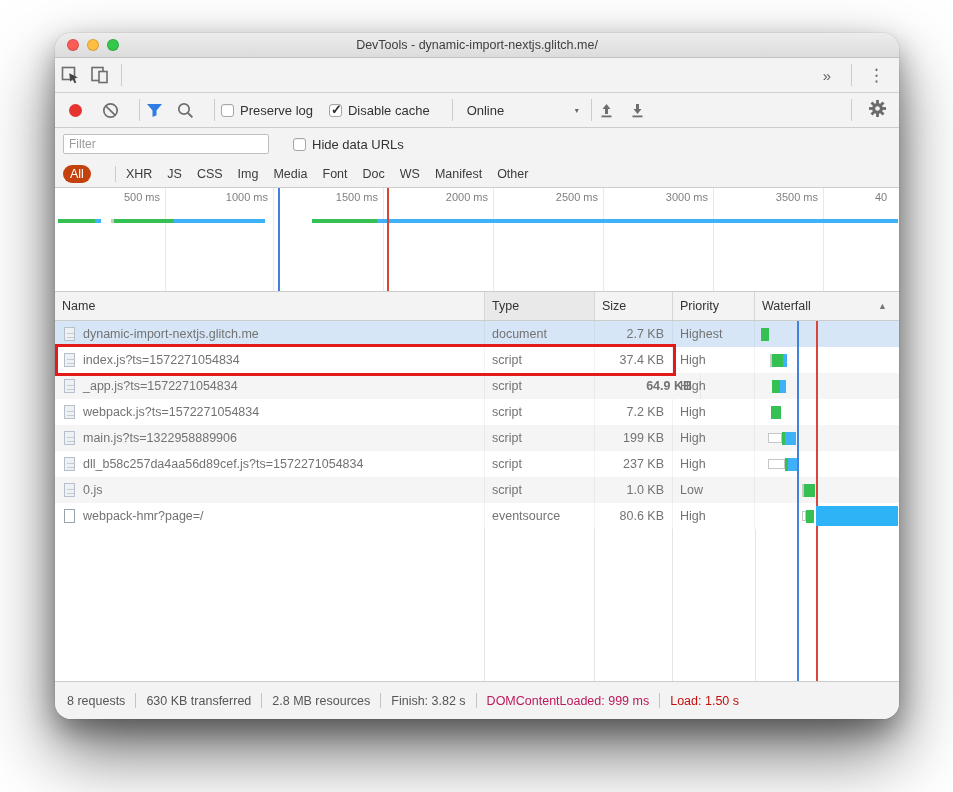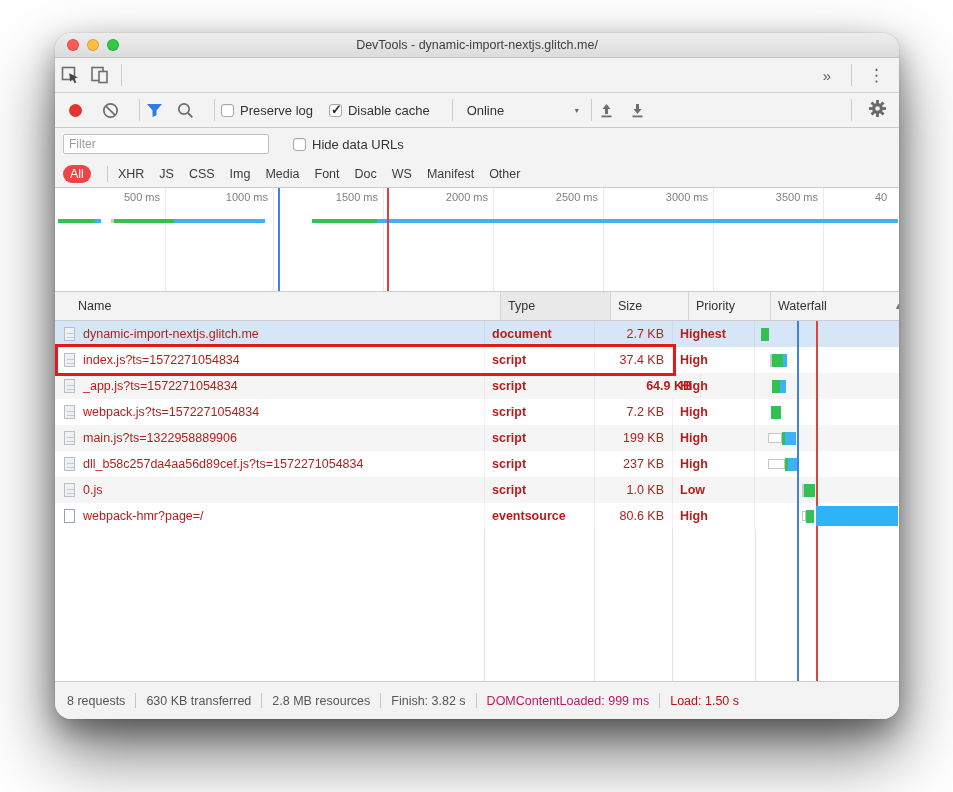--- a/index.html
+++ b/index.html
@@ -49,46 +49,46 @@
   
   .filter-row { position:absolute; left:0; top:95px; width:844px; height:32px; background:#f3f3f3;
                 display:flex; align-items:center; padding-left:8px; }
   .filter-input { width:206px; height:20px; border:1px solid #c0c0c0; border-radius:2px; background:#fff;
                   font-size:12px; padding:0 5px; color:#333; font-family:"Liberation Sans",sans-serif; outline:none; }
   .filter-input::placeholder { color:#9b9b9b; }
   .hide-data { margin-left:24px; }
   .pills-row { position:absolute; left:0; top:127px; width:844px; height:28px; background:#f3f3f3;
                border-bottom:1px solid #ccc; display:flex; align-items:center; padding-left:8px; font-size:12.5px; }
   .pill { color:#3c3c3c; margin-right:15px; }
-  .pill.active { background:#ef4444; color:#fff; padding:2px 7px; border-radius:9px; margin-right:8px; }
+  .pill.active { background:#c2410c; color:#fff; padding:2px 7px; border-radius:9px; margin-right:16px; }
   .pill-sep { width:1px; height:16px; background:#ccc; margin:0 10px 0 8px; }
 
   
   .overview { position:absolute; left:0; top:155px; width:844px; height:104px; background:#fff;
               border-bottom:1px solid #ccc; overflow:hidden; }
   .ov-grid { position:absolute; top:0; bottom:0; width:1px; background:#e9e9e9; }
   .ov-tick { position:absolute; top:3px; width:76px; text-align:right; font-size:11px; color:#7f7f7f; }
   .ov-seg { position:absolute; top:31px; height:4px; }
   .ov-line { position:absolute; top:0; bottom:0; width:2px; }
 
   
   .thead { position:absolute; left:0; top:259px; width:844px; height:29px; background:#f3f3f3;
            border-bottom:1px solid #ccc; }
   .th { position:absolute; top:0; height:28px; line-height:28px; font-size:12.5px; color:#333;
-        padding-left:7px; border-right:1px solid #d6d6d6;margin-left:16px; }
+        padding-left:7px; border-right:1px solid #d6d6d6; }
   .th.shaded { background:#e9e9e9; }
   .th.last { border-right:none; }
   .sort-glyph { position:absolute; right:12px; top:0; font-size:9px; color:#777; line-height:28px; }
 
   .rows { position:absolute; left:0; top:288px; width:844px; }
-  .row { position:relative; width:844px; height:26px; font-size:12.5px; color:#b91c1c; }
+  .row { position:relative; width:844px; height:26px; font-size:12.5px; color:#737373; }
   .cell { position:absolute; top:0; height:26px; line-height:26px; overflow:hidden; white-space:nowrap;
           border-right:1px solid rgba(0,0,0,0.05); }
   .cell.name { padding-left:28px; }
-  .cell.type, .cell.priority { padding-left:7px;font-weight:bold; }
+  .cell.type, .cell.priority { padding-left:7px; }
   .cell.size { text-align:right; padding-right:8px; }
   .cell.waterfall { border-right:none; }
   .file-icon { position:absolute; left:9px; top:6px; width:11px; height:14px; background:#eef1f4;
                border:1px solid #b6bfca;
                background-image:repeating-linear-gradient(to bottom, transparent 0 3px, #c3ccd5 3px 4px);
                background-size:7px 12px; background-position:2px 2px; background-repeat:no-repeat; }
   .file-icon.plain { background-image:none; background:#fff; border-color:#9aa2ab; }
   .wf-bar { position:absolute; top:7px; height:13px; z-index:4; }
   .wf-bar.big { top:3px; height:20px; }
   .wf-line { position:absolute; width:2px; top:288px; height:360px; z-index:2; }

